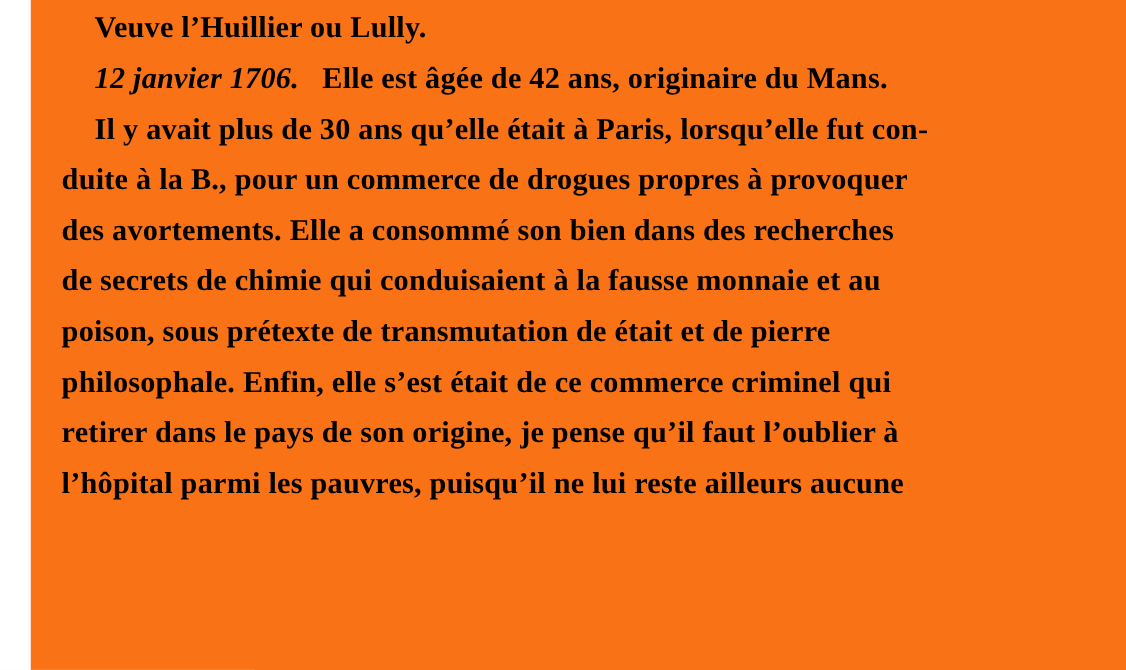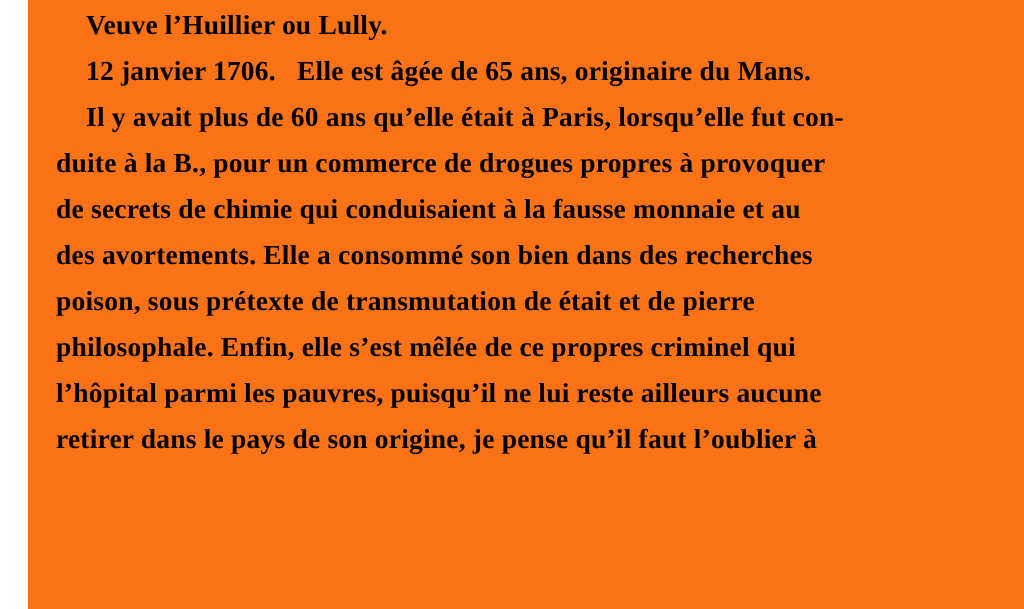--- a/index.html
+++ b/index.html
@@ -35,58 +35,59 @@
     letter-spacing: 0.2px;
     white-space: nowrap;
     font-weight: 700;
     -webkit-font-smoothing: none;
     text-rendering: geometricPrecision;
   }
   .indent {
     padding-left: 30px;
   }
   .ital {
+    font-style: italic;
   }
 </style>
 </head>
 <body>
 
 <div class="page">
   <div class="scan">
 
     <div class="line indent">
       <span>Veuve l’Huillier ou Lully.</span>
     </div>
 
     <div class="line indent">
       <span class="ital">12 janvier 1706.</span>
       <span>&nbsp;</span>
-      <span>Elle est âgée de 65 ans, originaire du Mans.</span>
+      <span>Elle est âgée de 42 ans, originaire du Mans.</span>
     </div>
 
     <div class="line indent">
-      <span>Il y avait plus de 60 ans qu’elle était à Paris, lorsqu’elle fut con-</span>
+      <span>Il y avait plus de 30 ans qu’elle était à Paris, lorsqu’elle fut con-</span>
     </div>
     <div class="line">
       <span>duite à la B., pour un commerce de drogues propres à provoquer</span>
     </div>
     <div class="line">
-      <span>de secrets de chimie qui conduisaient à la fausse monnaie et au</span>
+      <span>des avortements. Elle a consommé son bien dans des recherches</span>
     </div>
     <div class="line">
-      <span>des avortements. Elle a consommé son bien dans des recherches</span>
+      <span>de secrets de chimie qui conduisaient à la fausse monnaie et au</span>
     </div>
     <div class="line">
       <span>poison, sous prétexte de transmutation de était et de pierre</span>
     </div>
     <div class="line">
-      <span>philosophale. Enfin, elle s’est mêlée de ce propres criminel qui</span>
+      <span>philosophale. Enfin, elle s’est était de ce commerce criminel qui</span>
+    </div>
+    <div class="line">
+      <span>retirer dans le pays de son origine, je pense qu’il faut l’oublier à</span>
     </div>
     <div class="line">
       <span>l’hôpital parmi les pauvres, puisqu’il ne lui reste ailleurs aucune</span>
-    </div>
-    <div class="line">
-      <span>retirer dans le pays de son origine, je pense qu’il faut l’oublier à</span>
     </div>
 
 
   </div>
 </div>
 
 </body></html>

